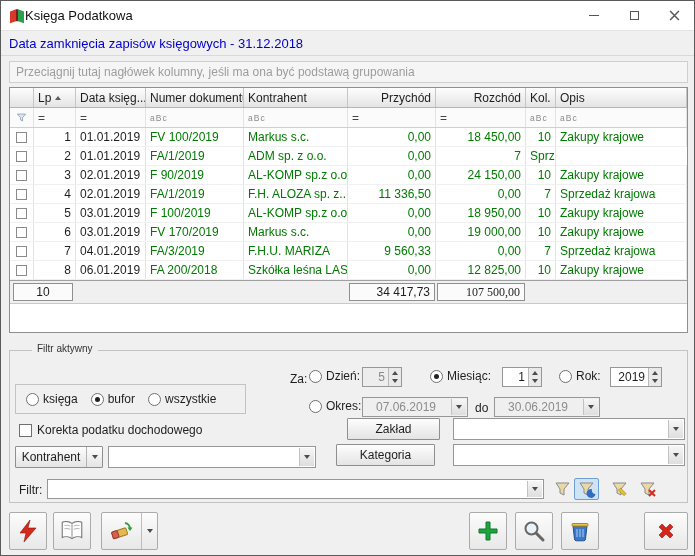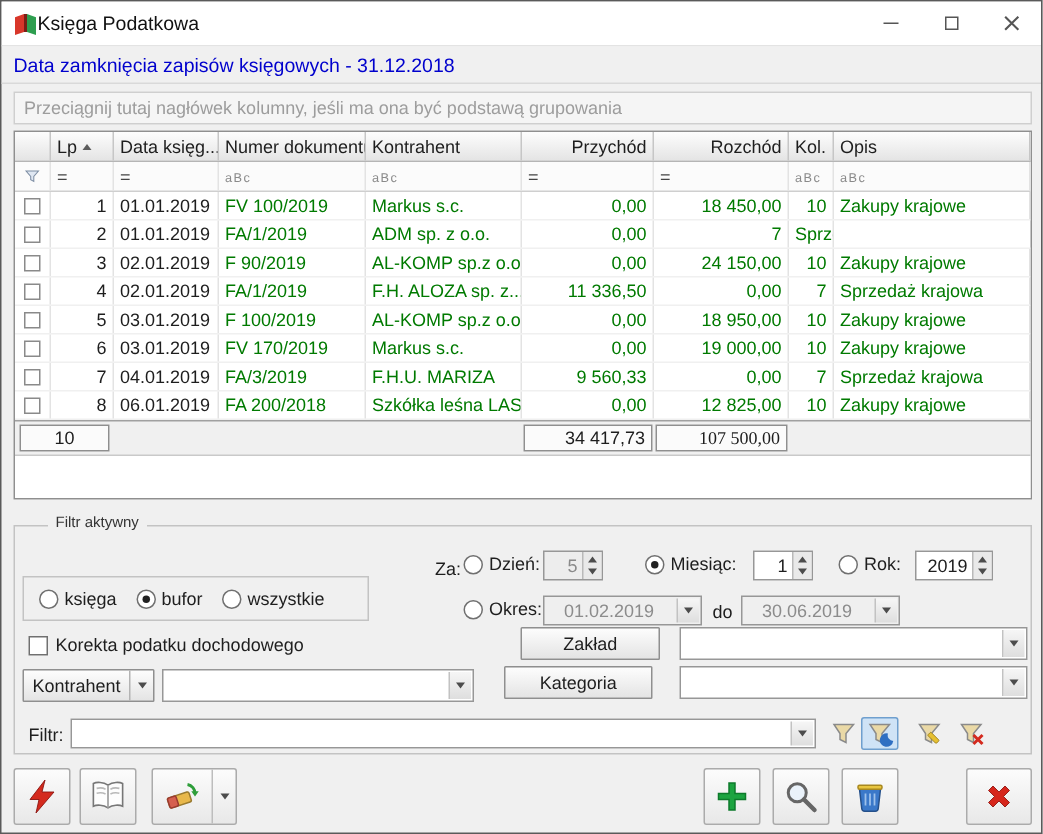--- a/index.html
+++ b/index.html
@@ -322,21 +322,21 @@
           <i class="tri-up"></i>
           <i class="tri-dn"></i>
         </span>
     </div>
 
     <div class="radio-item abs" style="left:299px;top:48px">
       <span class="radio"></span>
       <span>Okres:</span>
     </div>
     <div class="combo dis" style="left:352px;top:46px;width:106px">
-      <span class="combo-val">01.02.2019</span>
+      <span class="combo-val">07.06.2019</span>
       <span class="combo-arrow">
           <i class="tri-dn"></i>
         </span>
     </div>
     <span class="lbl" style="left:465px;top:50px">do</span>
     <div class="combo dis" style="left:484px;top:46px;width:106px">
       <span class="combo-val">30.06.2019</span>
       <span class="combo-arrow">
           <i class="tri-dn"></i>
         </span>

